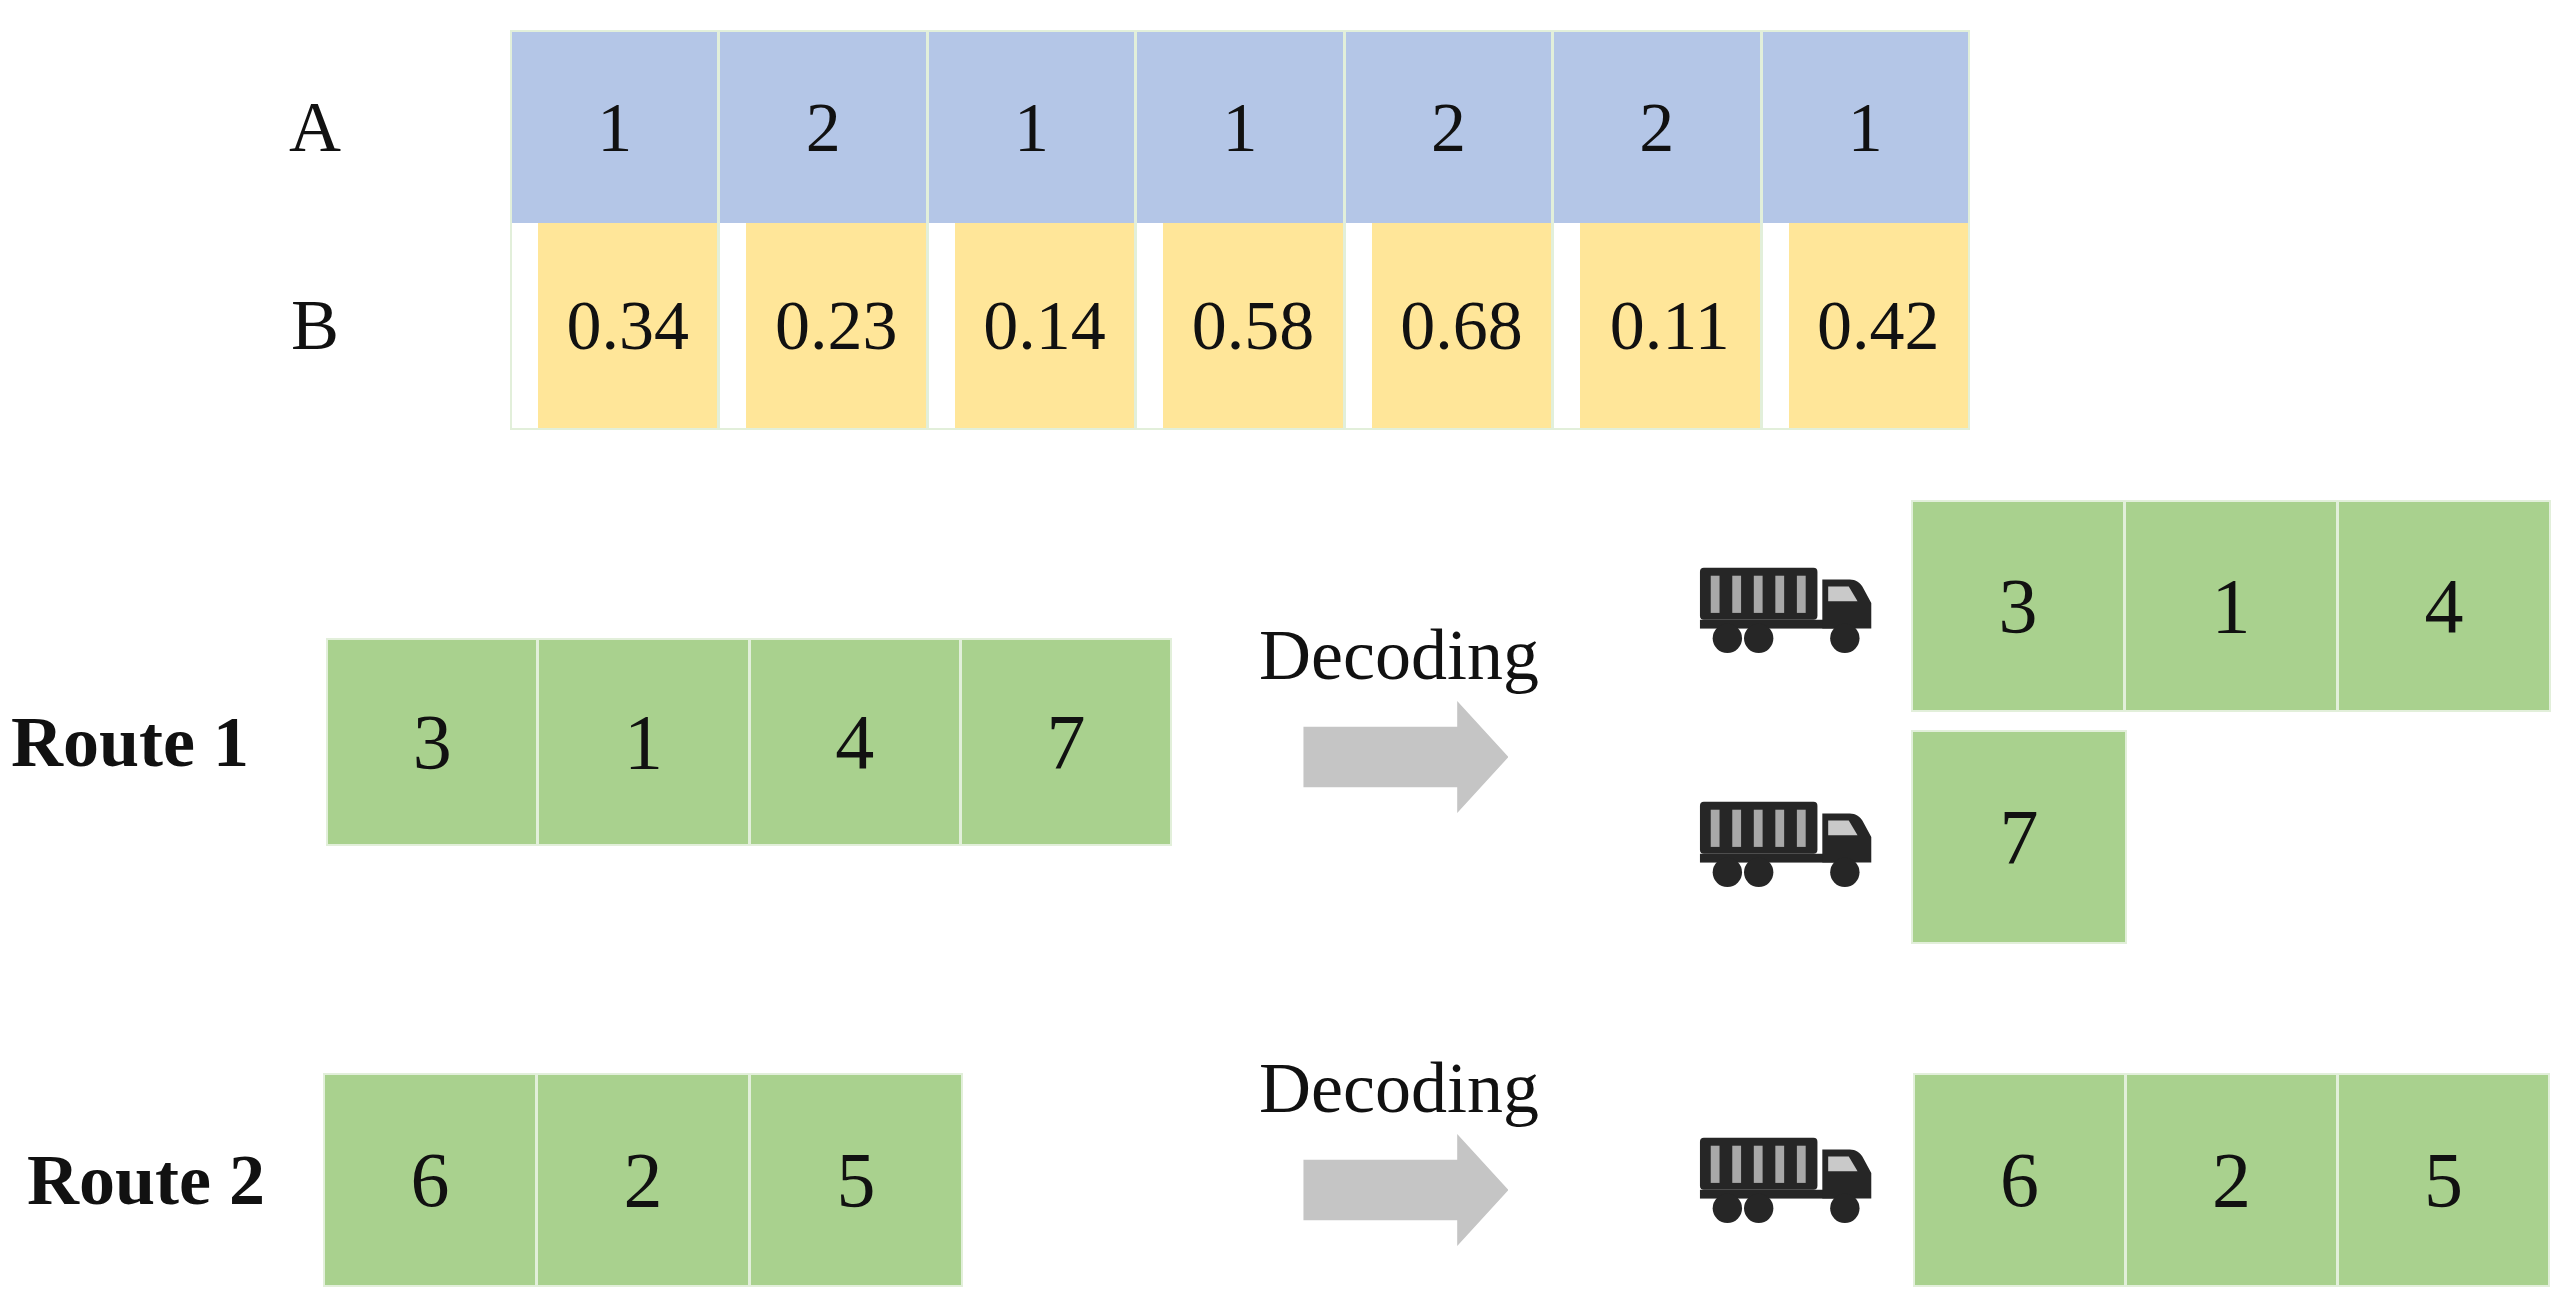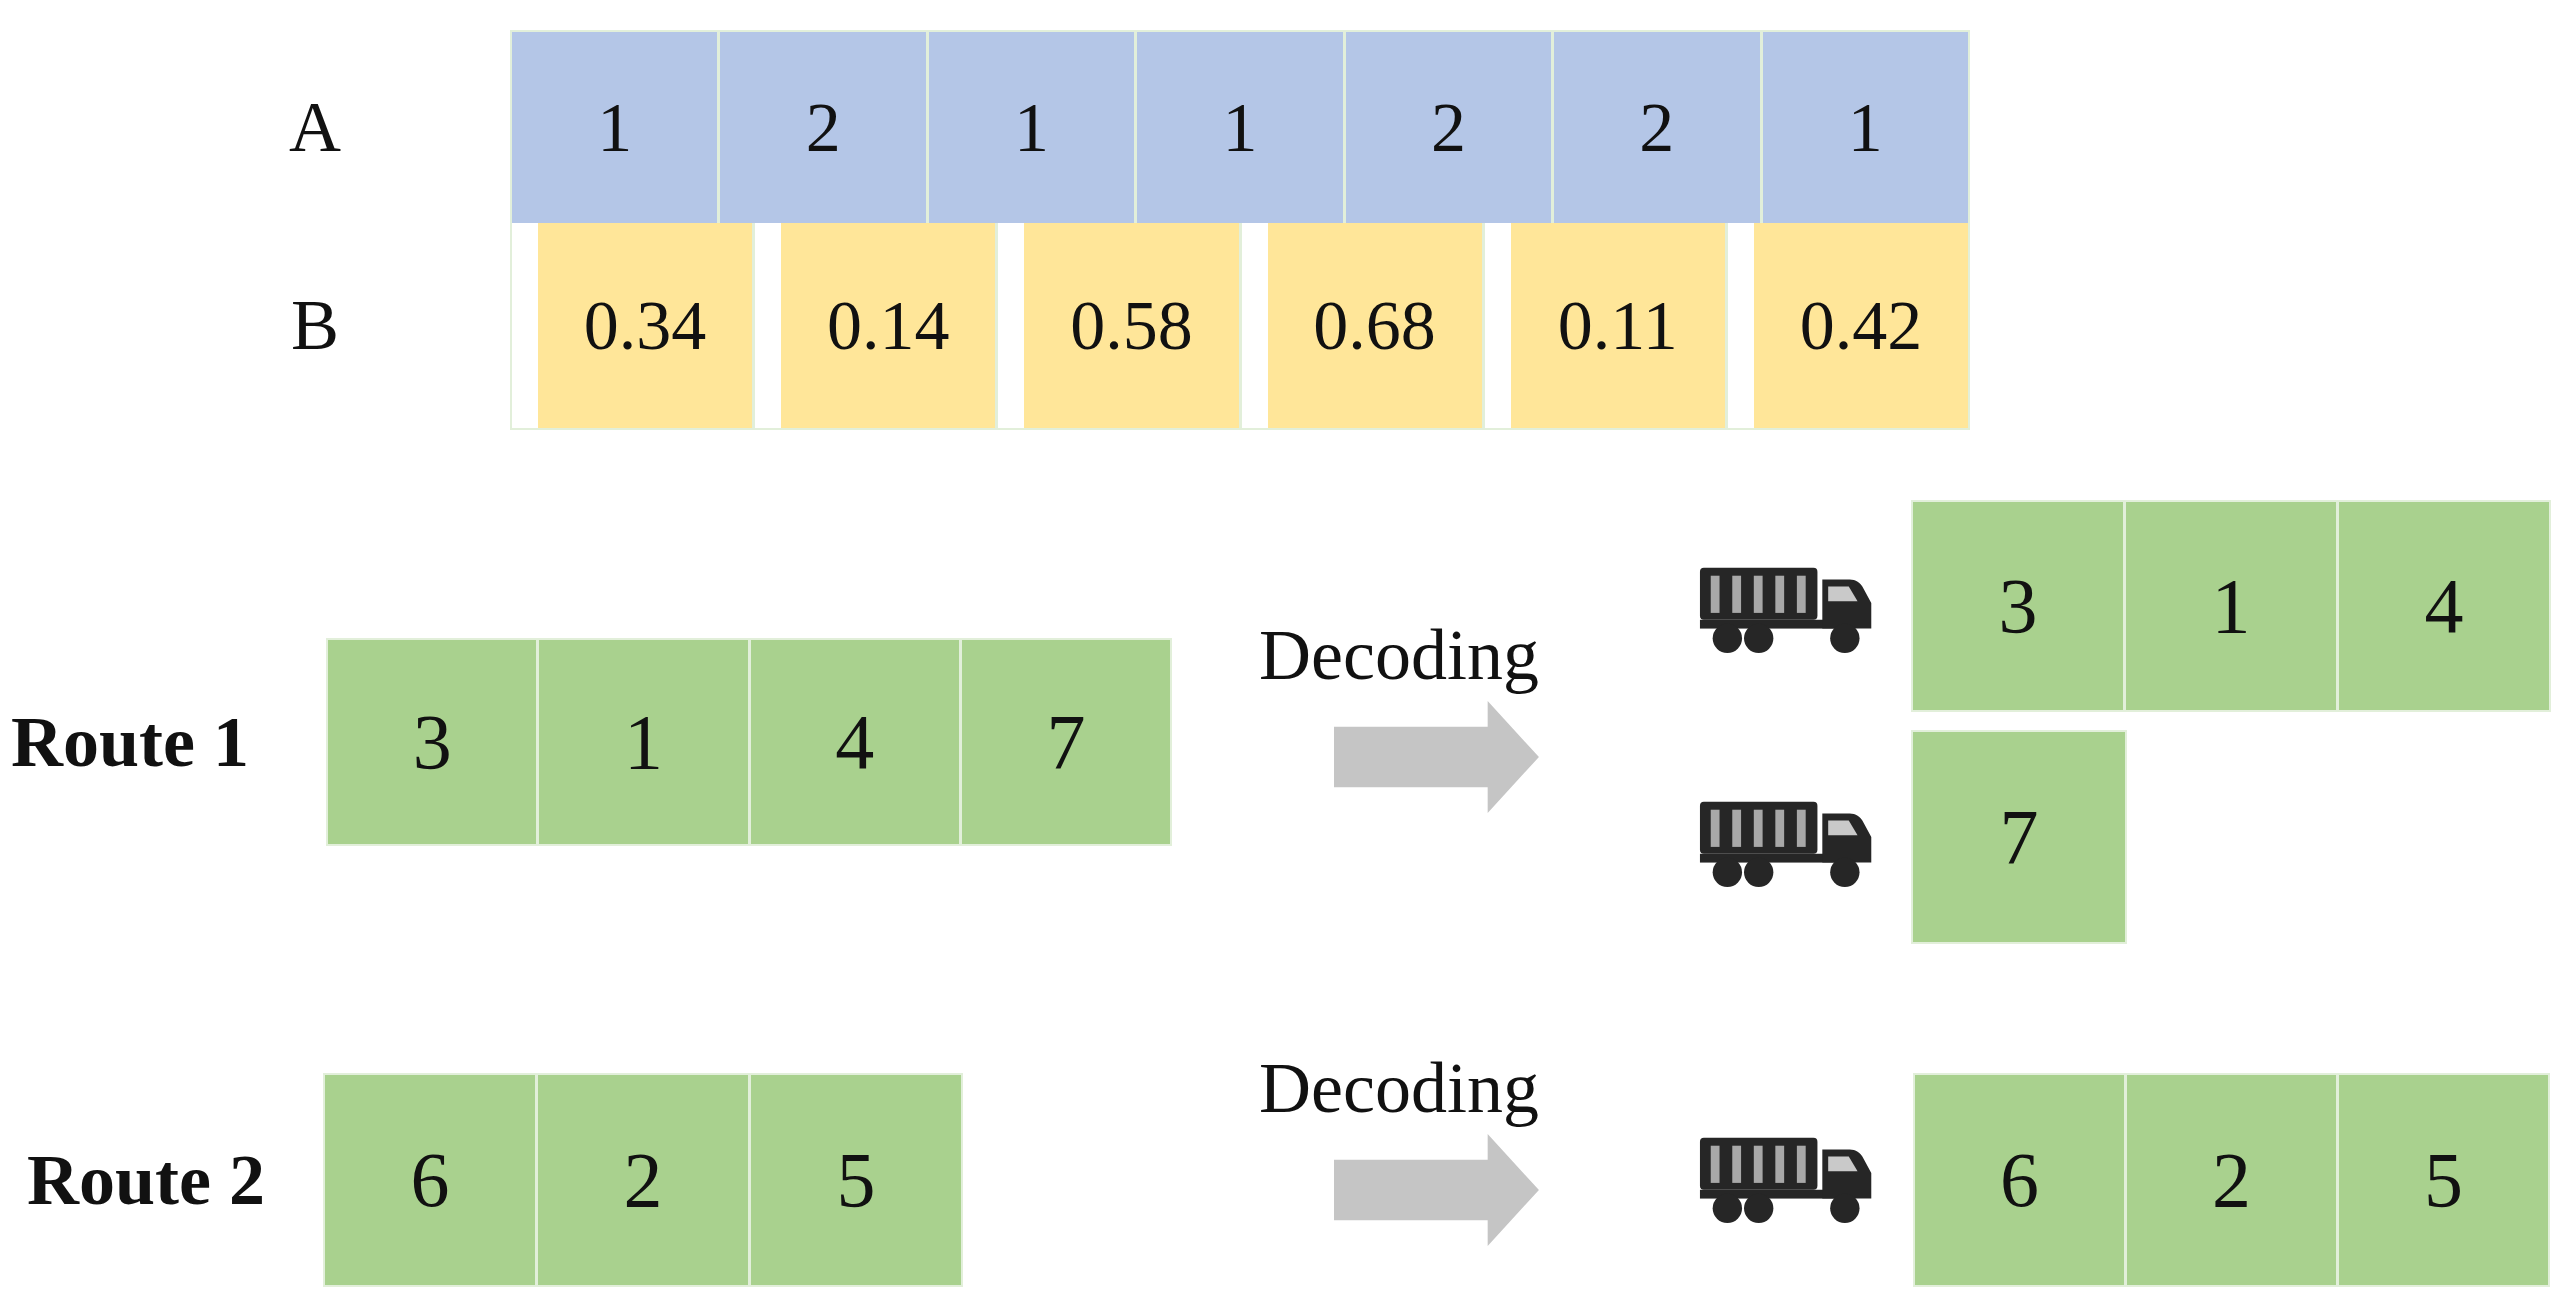--- a/index.html
+++ b/index.html
@@ -34,21 +34,21 @@
 
   
   .green-row{display:flex;outline:2px solid var(--divider);}
   .green-row .cell{flex:1 1 0;display:flex;align-items:center;justify-content:center;
     background:var(--route-fill);border-right:3px solid var(--divider);box-sizing:border-box;font-size:78px;}
   .green-row .cell:last-child{border-right:none;}
 
   .route-label{width:260px;font-size:72px;white-space:nowrap;font-weight:bold;}
 
   
-  .decoding-block{display:flex;flex-direction:column;align-items:flex-end;}
+  .decoding-block{display:flex;flex-direction:column;align-items:center;}
   .decoding-text{font-size:72px;line-height:80px;height:80px;padding-left:4px;}
   .decoding-arrow{width:205px;height:112px;margin-top:6px;margin-left:18px;background:var(--arrow-fill);
     clip-path:polygon(0 23%,75% 23%,75% 0,100% 50%,75% 100%,75% 77%,0 77%);}
 
   .truck{width:186px;height:93px;}
 </style>
 </head>
 <body>
 
 <div class="canvas">
@@ -61,20 +61,21 @@
       <div class="cell">1</div>
       <div class="cell">2</div>
       <div class="cell">1</div>
       <div class="cell">1</div>
       <div class="cell">2</div>
       <div class="cell">2</div>
       <div class="cell">1</div>
     </div>
     <div class="enc-row row-b">
       <div class="cell">0.34</div>
+      <div class="cell">0.23</div>
       <div class="cell">0.14</div>
       <div class="cell">0.58</div>
       <div class="cell">0.68</div>
       <div class="cell">0.11</div>
       <div class="cell">0.42</div>
     </div>
   </div>
 
   <div class="abs flexc route-label" style="left:0;top:640px;height:204px;">Route 1</div>
 

